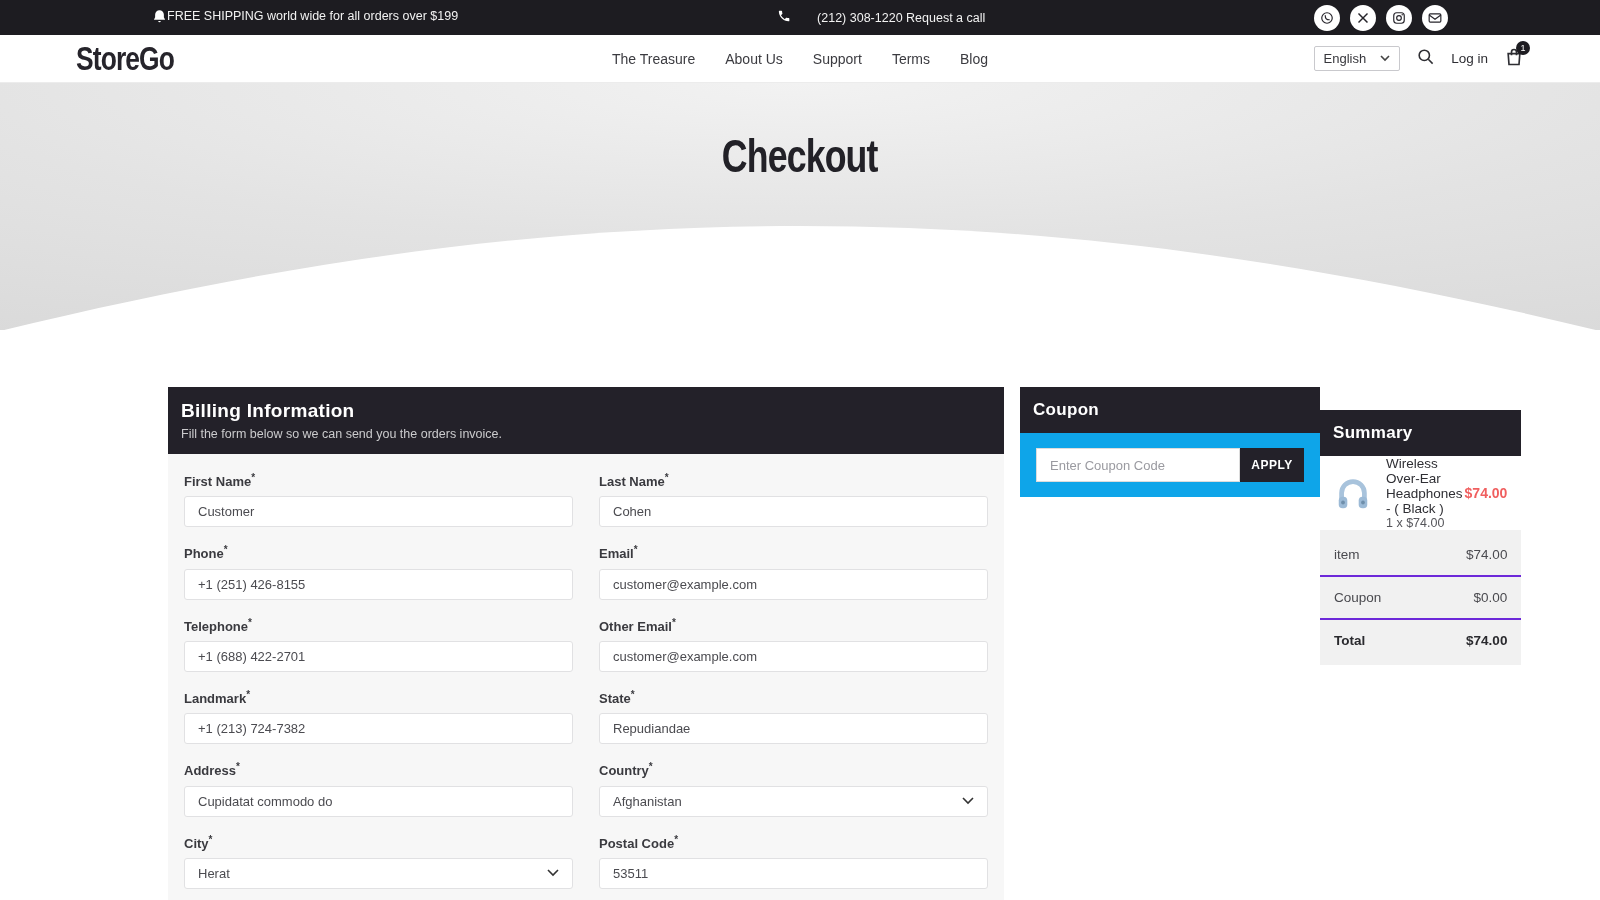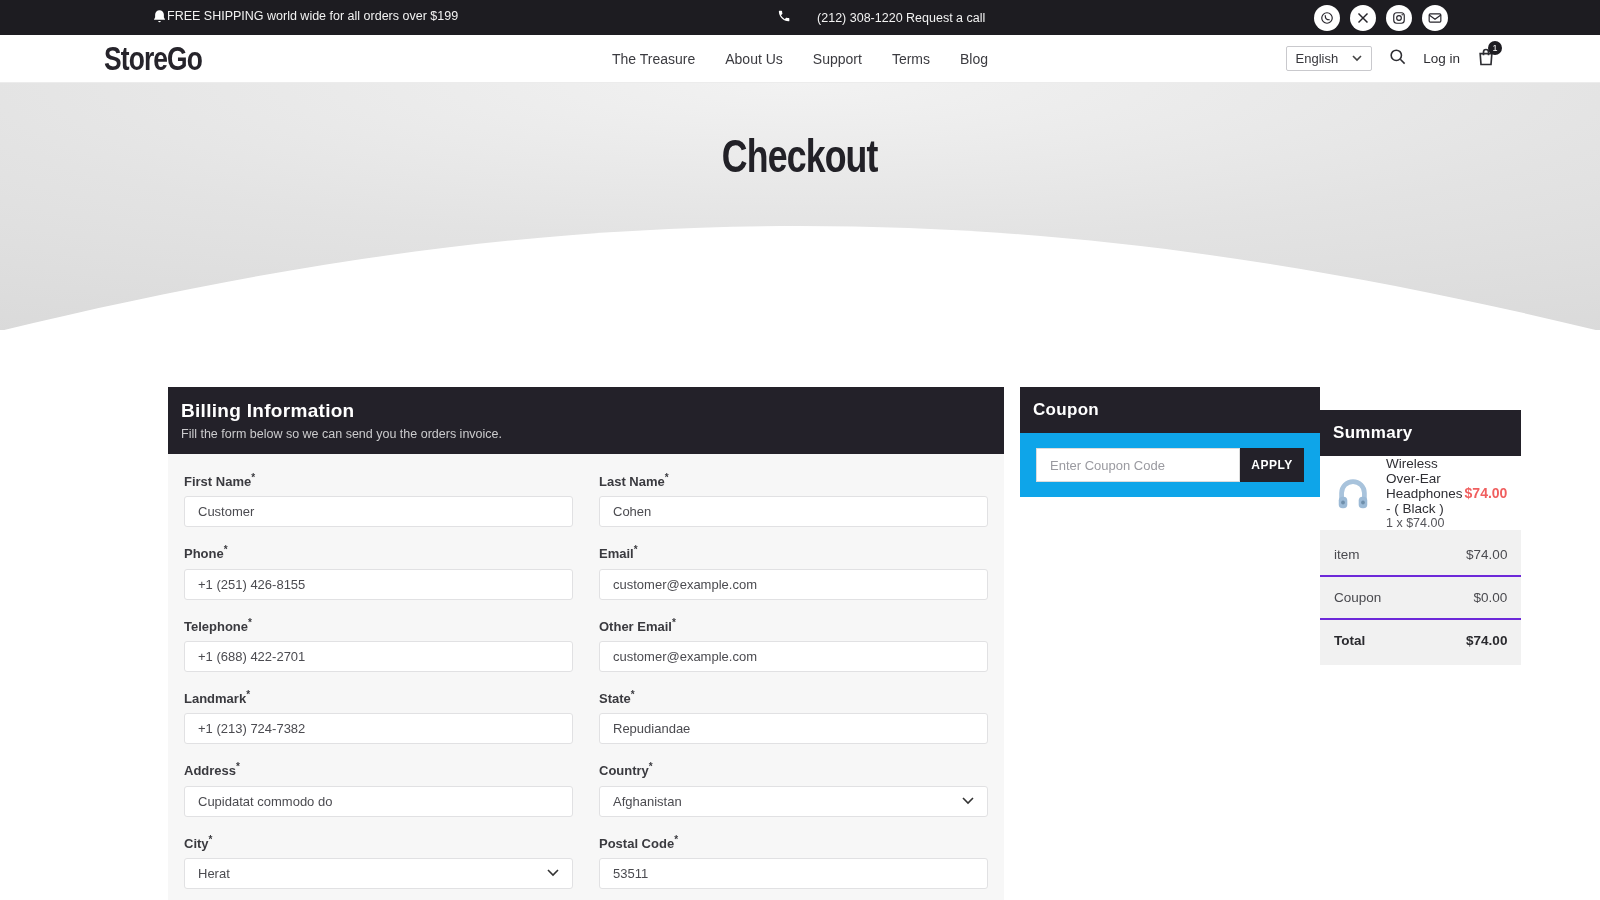--- a/index.html
+++ b/index.html
@@ -12,21 +12,21 @@
   .topbar-left { display:flex; align-items:flex-start; margin-left:152px; }
   .topbar-center { position:absolute; left:50%; transform:translateX(-11%);
     display:flex; align-items:center; gap:26px; }
   .topbar-right { margin-left:auto; margin-right:152px; display:flex; gap:10px; }
   .soc { width:26px; height:26px; border-radius:50%; background:#fff; color:#26242b;
     display:flex; align-items:center; justify-content:center; cursor:pointer; }
   .soc svg { display:block; }
 
   
   .header { height:48px; background:#fff; display:flex; align-items:center;
-    border-bottom:1px solid #ececec; padding:0 104px; position:relative; }
+    border-bottom:1px solid #ececec; padding:0 76px; position:relative; }
   .logo { font-size:30px; font-weight:700; color:#26242b; letter-spacing:-1px;
     transform:scaleX(.88) scaleY(1.08); transform-origin:left center; cursor:pointer; }
   .nav { position:absolute; left:50%; transform:translateX(-50%); display:flex; gap:30px; }
   .nav-item { font-size:14px; color:#3b3b40; cursor:pointer; white-space:nowrap; }
   .header-right { margin-left:auto; display:flex; align-items:center; gap:16px; }
   .lang { display:flex; align-items:center; gap:14px; border:1px solid #c9c9cd;
     border-radius:2px; padding:4px 9px; font-size:13px; color:#37373c; cursor:pointer; }
   .login { font-size:13.5px; color:#2e2e33; cursor:pointer; }
   .cart { position:relative; cursor:pointer; }
   .cart-badge { position:absolute; top:-6px; right:-6px; width:14px; height:14px;

